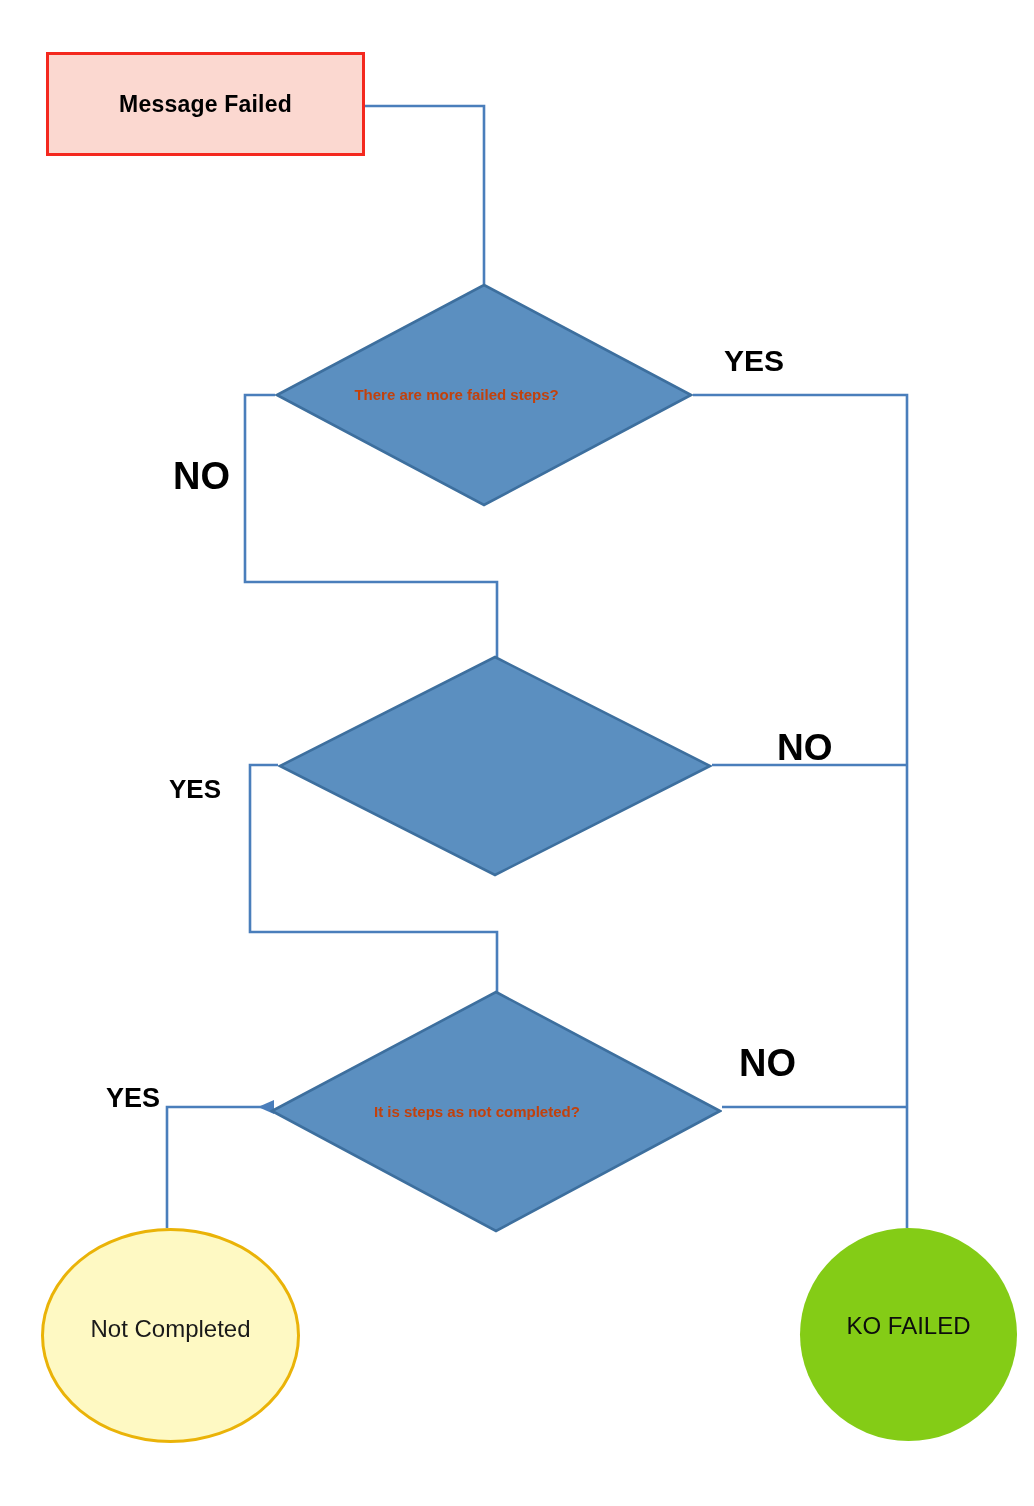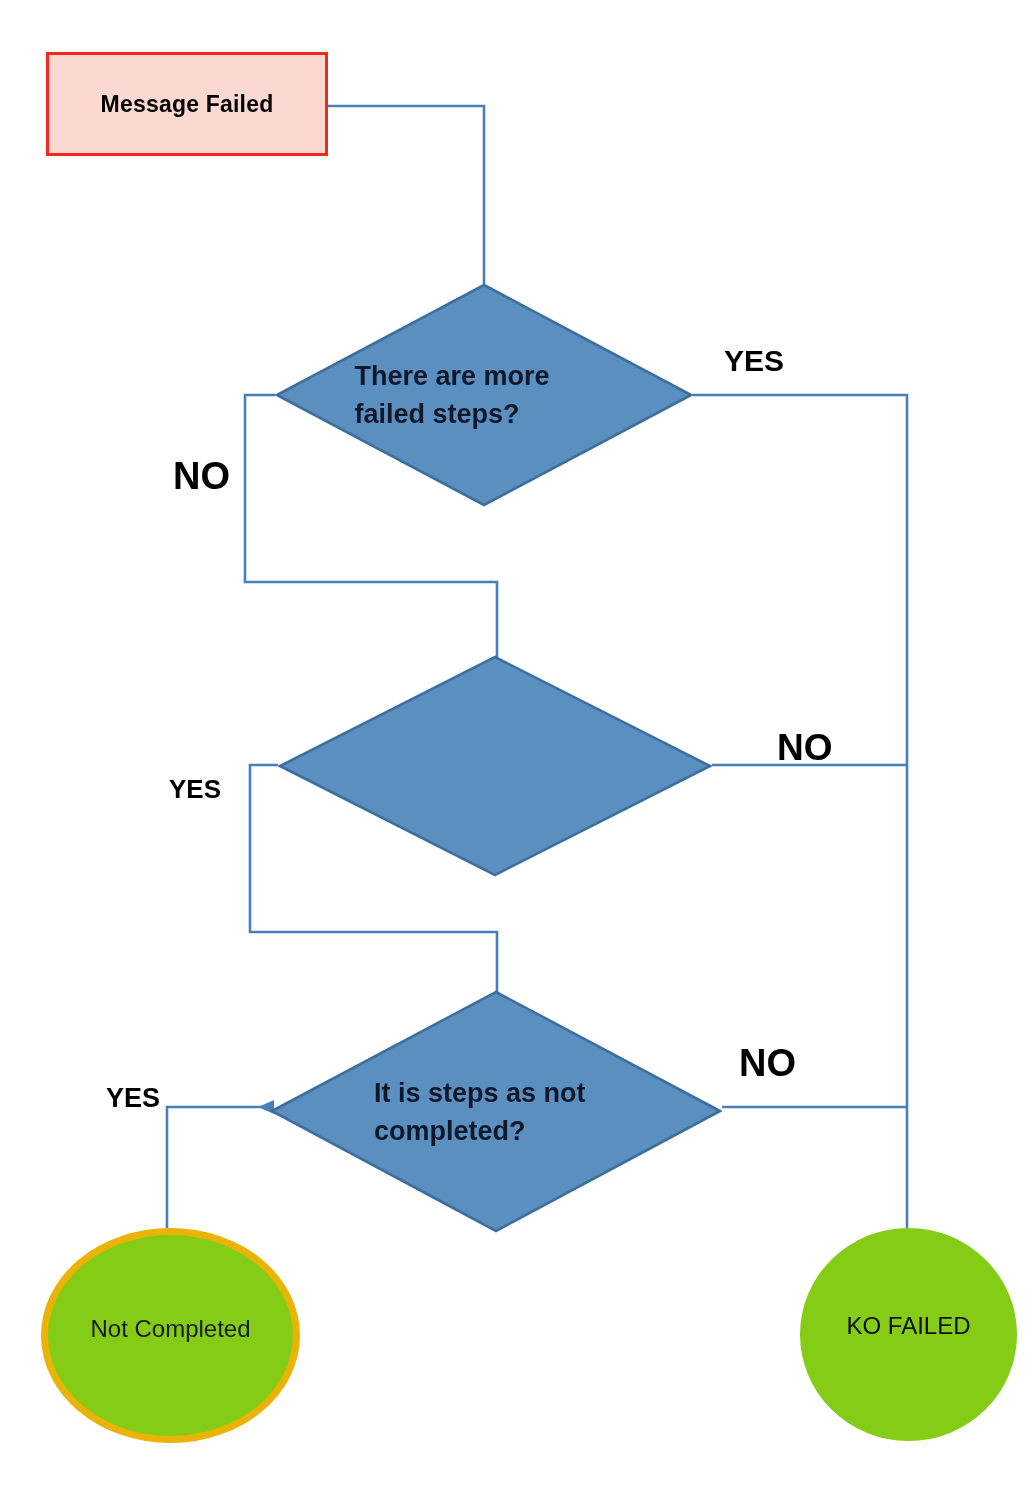--- a/index.html
+++ b/index.html
@@ -24,21 +24,21 @@
     width: 1034px;
     height: 1506px;
     pointer-events: none;
   }
 
   
   .startbox {
     position: absolute;
     left: 46px;
     top: 52px;
-    width: 282px;
+    width: 319px;
     height: 104px;
     background: #fbd8d0;
     border: 3px solid #f4281e;
     box-sizing: border-box;
     display: flex;
     align-items: center;
     justify-content: center;
   }
   .startbox .label {
     font-size: 23px;
@@ -58,23 +58,23 @@
     width: 100%;
     height: 100%;
   }
   .diamond .dtext {
     position: absolute;
     left: 50%;
     top: 50%;
     transform: translate(-50%, -50%);
     width: 62%;
     text-align: left;
-    font-size: 27px;
+    font-size: 15px;
     font-weight: bold;
-    color: #0f172a;
+    color: #c2410c;
     line-height: 1.42;
   }
   .diamond.d2 .dtext {
     width: 86%;
     text-align: center;
   }
   .diamond.d3 .dtext {
     left: 54%;
   }
 
@@ -90,22 +90,22 @@
     font-size: 24px;
     color: #1a1a1a;
     font-weight: normal;
     margin-top: -14px;
   }
   .ellipse.grey {
     left: 41px;
     top: 1228px;
     width: 259px;
     height: 215px;
-    background: #84cc16;
-    border: 7px solid #eab308;
+    background: #fef9c3;
+    border: 3px solid #eab308;
     border-radius: 50%;
   }
   .ellipse.red {
     left: 800px;
     top: 1228px;
     width: 217px;
     height: 213px;
     background: #84cc16;
     border: none;
     border-radius: 50%;

